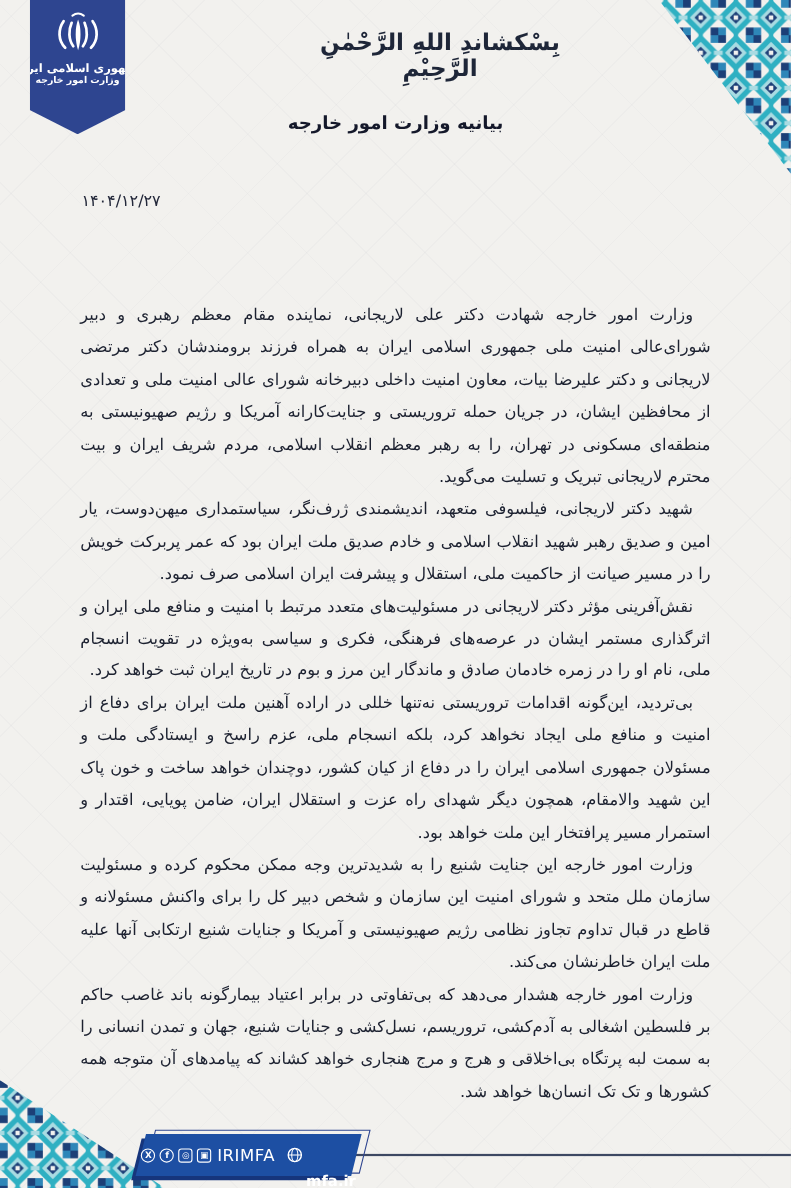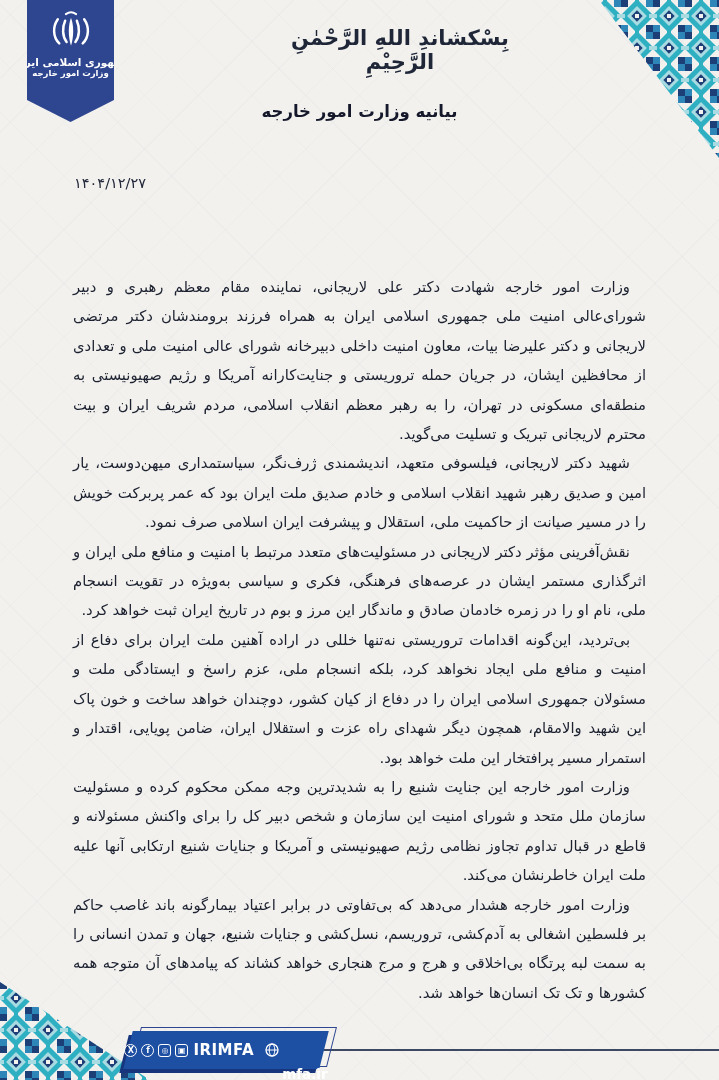--- a/index.html
+++ b/index.html
@@ -84,21 +84,21 @@
     display:flex; align-items:center; justify-content:center; gap:5px;
     direction:ltr; color:#fff;
   }
   .soc { display:flex; align-items:center; gap:4px; }
   .soc .ic {
     width:13px; height:13px; border:1px solid #fff; border-radius:50%;
     font-size:8px; line-height:11px; text-align:center; font-weight:bold; color:#fff;
     display:inline-block;
   }
   .soc .ic.sq { border-radius:3px; }
-  .handle { font-size:15px; font-weight:bold; letter-spacing:0.5px; }
+  .handle { font-size:15px; font-weight:normal; letter-spacing:0.5px; }
   .site { display:flex; align-items:center; gap:3px; margin-left:6px; }
   .site .url { font-size:13.5px; font-weight:bold;margin-top:48px; }
 </style>
 </head>
 <body>
 
 <div class="page">
 
   <svg width="0" height="0" style="position:absolute" aria-hidden="true">
     <defs>

